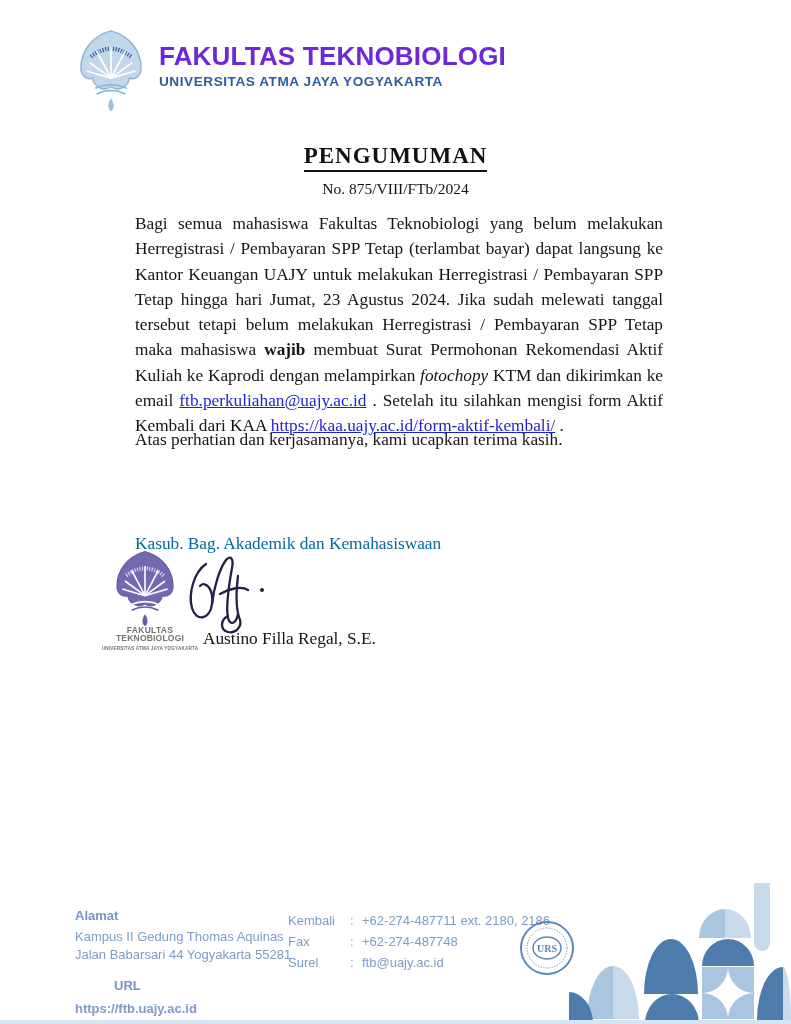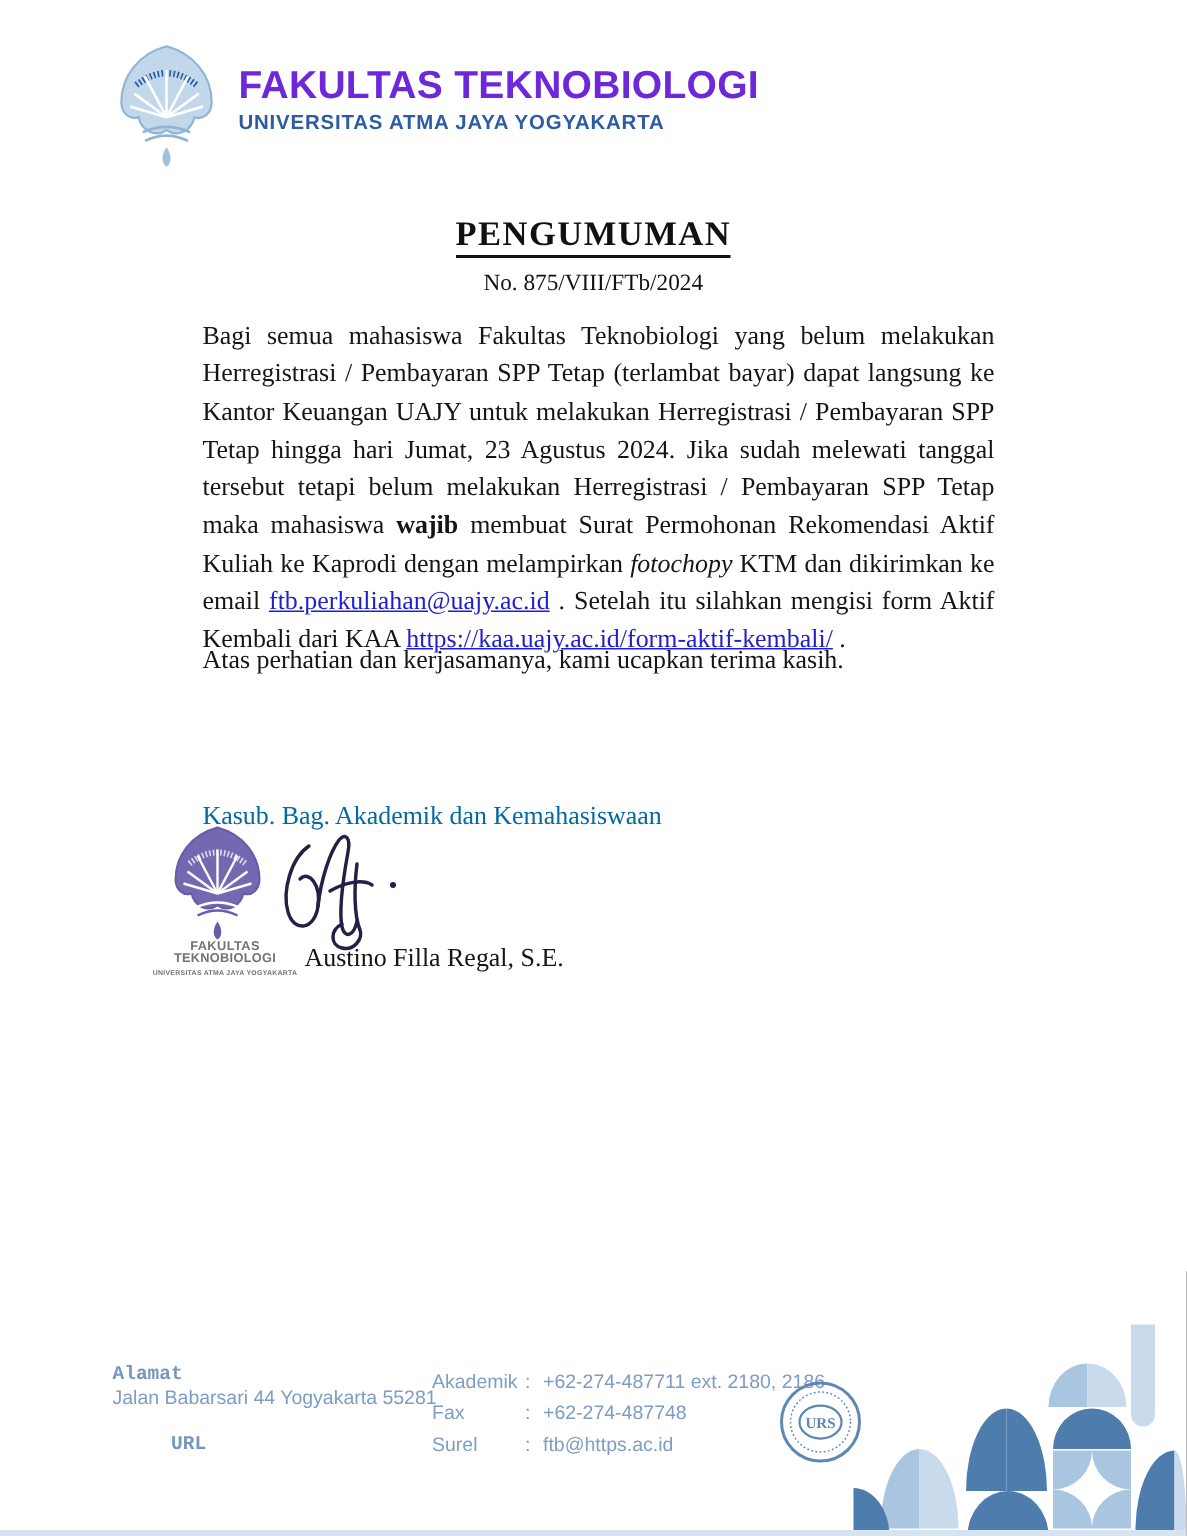--- a/index.html
+++ b/index.html
@@ -35,21 +35,21 @@
   .stamp-text .st1 { font-size:8.5px; font-weight:bold; letter-spacing:0.3px; }
   .stamp-text .st2 { font-size:8.5px; font-weight:bold; letter-spacing:0.2px; }
   .stamp-text .st3 { font-size:4.6px; font-weight:bold; margin-top:3px; letter-spacing:0.2px; }
   .signature-svg { position:absolute; top:546px; left:176px; width:100px; height:96px; }
   .signer-name { position:absolute; top:629px; left:203px; font-size:17.3px; color:#151515; }
   
   .footer { position:absolute; left:0; top:900px; width:100%; height:124px;
             font-family:"Liberation Sans", sans-serif; color:#7e9cc4; font-size:13px; }
   .f-col1 { position:absolute; left:75px; top:8px; }
   .f-col2 { position:absolute; left:288px; top:8px; }
-  .f-label { font-weight:bold; color:#7795be;font-family:Liberation Mono, monospace; }
+  .f-label { font-weight:bold; color:#7795be; }
   .f-line { margin-top:5px; line-height:18px; }
   .f-url-label { margin-top:14px; font-weight:bold;margin-left:39px; }
   .f-url { margin-top:8px; font-weight:bold; }
   .k-row { display:flex; margin-top:4px; line-height:17px; }
   .k-label { width:62px; }
   .k-sep { width:12px; }
   .seal { position:absolute; left:519px; top:20px; width:56px; height:56px; }
   
   .pattern { position:absolute; right:0; bottom:0; width:226px; height:146px; }
   .pattern div { position:absolute; }
@@ -140,38 +140,40 @@
       </g>
       <circle cx="86" cy="44" r="2" fill="#232046"></circle>
     </svg>
   </div>
 
   <div class="signer-name">Austino Filla Regal, S.E.</div>
 
   <div class="footer">
     <div class="f-col1">
       <div class="f-label">Alamat</div>
+      <div class="f-line">Kampus II Gedung Thomas Aquinas</div>
       <div class="f-line" style="margin-top:0">Jalan Babarsari 44 Yogyakarta 55281</div>
       <div class="f-url-label f-label">URL</div>
+      <div class="f-url">https://ftb.uajy.ac.id</div>
     </div>
     <div class="f-col2">
       <div class="k-row">
-        <span class="k-label">Akademik</span>
+        <span class="k-label">Kembali</span>
         <span class="k-sep">:</span>
         <span>+62-274-487711 ext. 2180, 2186</span>
       </div>
       <div class="k-row">
         <span class="k-label">Fax</span>
         <span class="k-sep">:</span>
         <span>+62-274-487748</span>
       </div>
       <div class="k-row">
         <span class="k-label">Surel</span>
         <span class="k-sep">:</span>
-        <span>ftb@https.ac.id</span>
+        <span>ftb@uajy.ac.id</span>
       </div>
     </div>
     <div class="seal">
       <svg viewBox="0 0 56 56" width="56" height="56">
         <circle cx="28" cy="28" r="26" fill="none" stroke="#5e88b4" stroke-width="2"></circle>
         <circle cx="28" cy="28" r="20" fill="none" stroke="#5e88b4" stroke-width="1" stroke-dasharray="1.2,1.6"></circle>
         <ellipse cx="28" cy="28" rx="14" ry="11" fill="none" stroke="#5e88b4" stroke-width="1.5"></ellipse>
         <text x="28" y="32" text-anchor="middle" font-family="Liberation Serif, serif" font-size="10" fill="#5e88b4" font-weight="bold">URS</text>
       </svg>
     </div>

